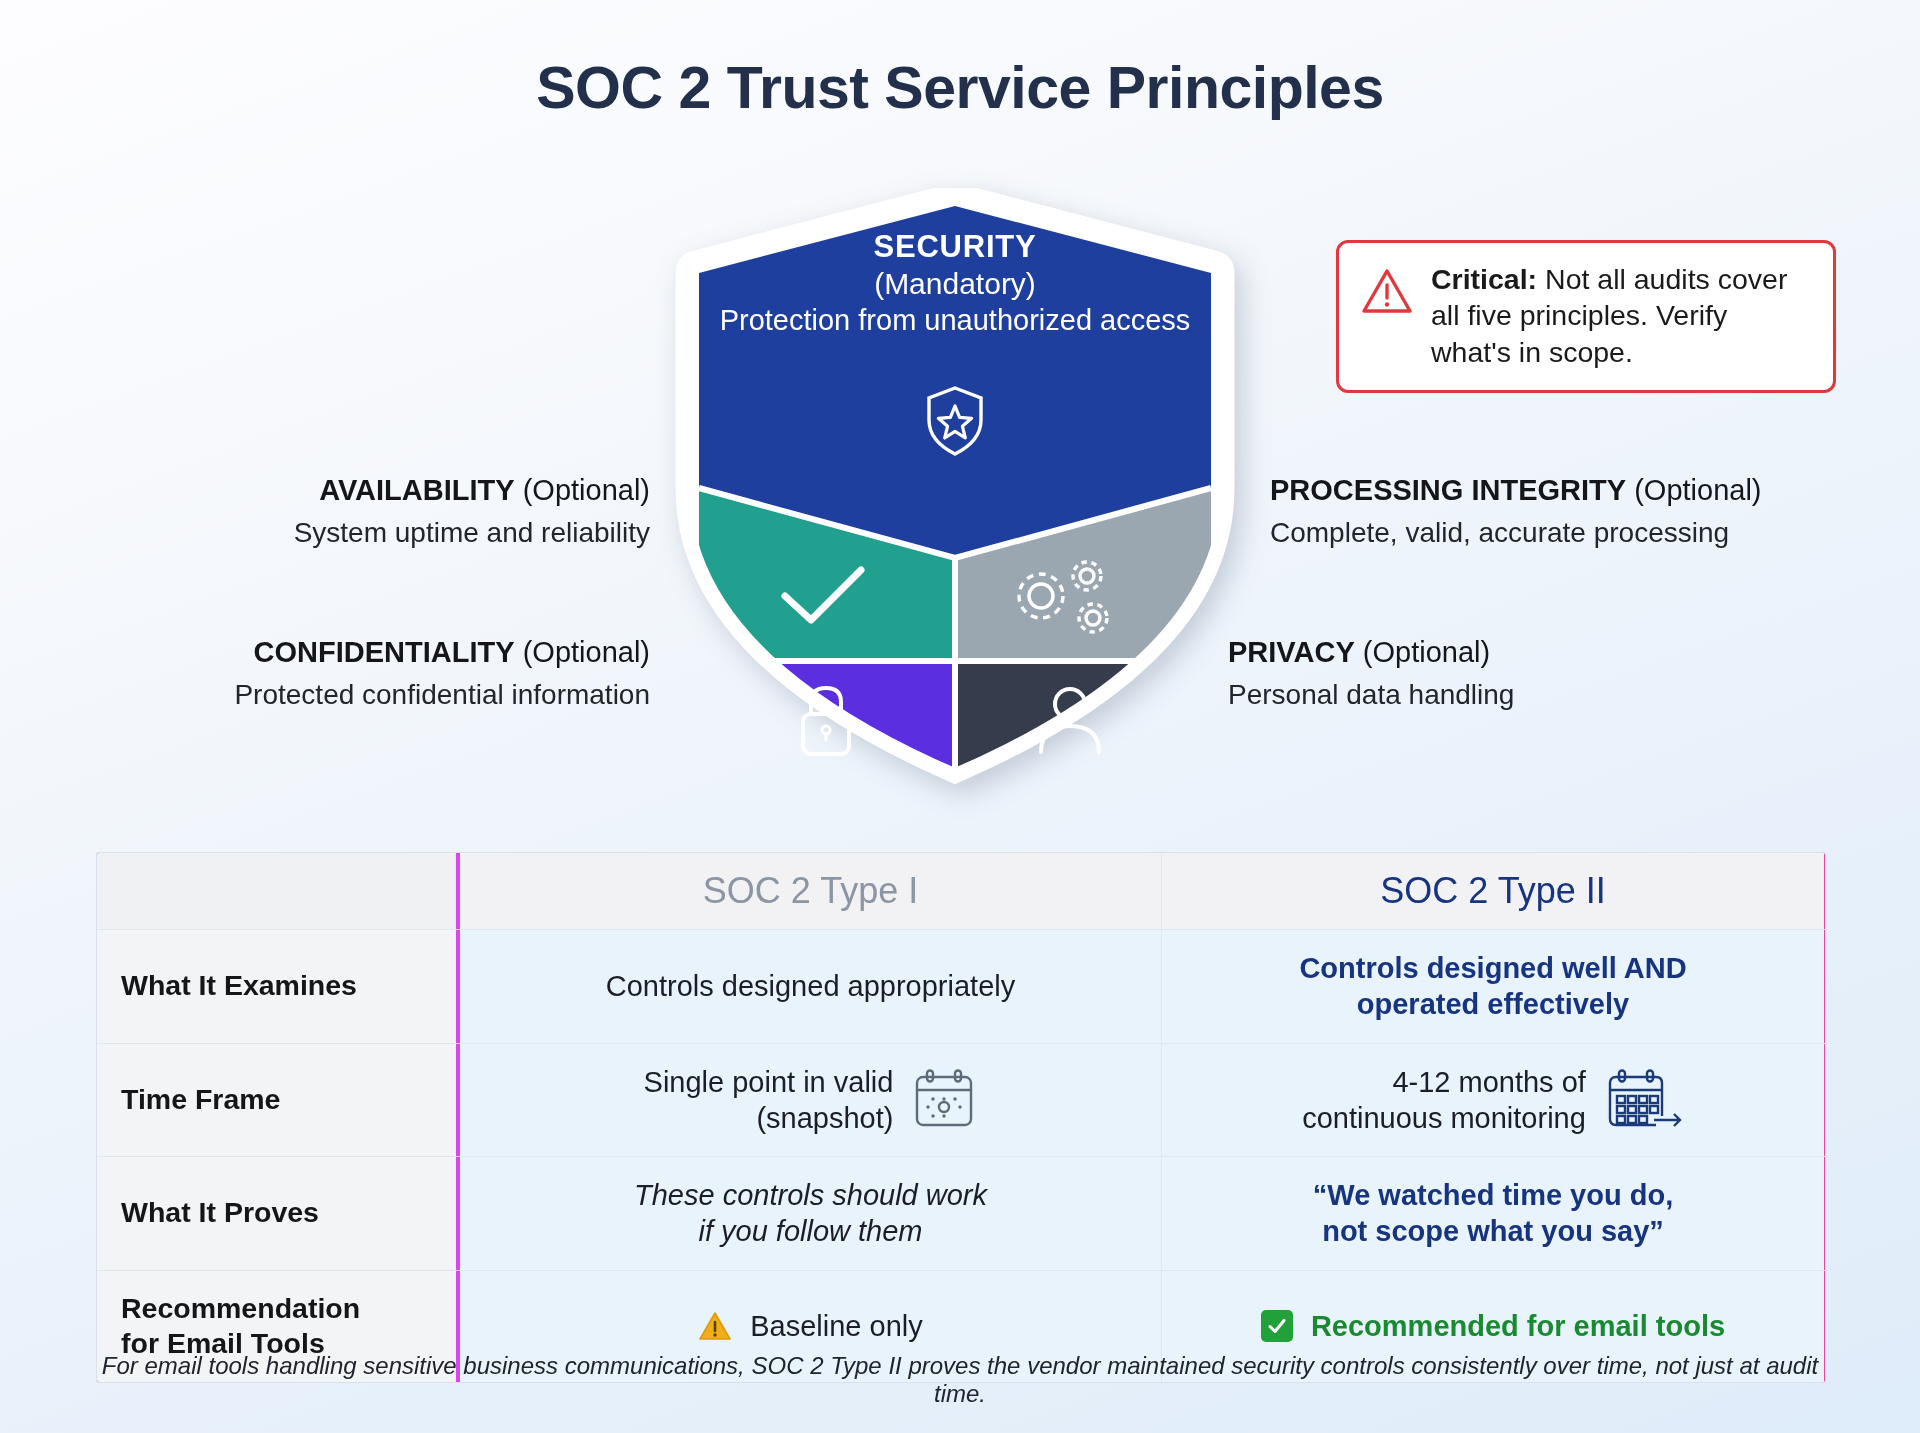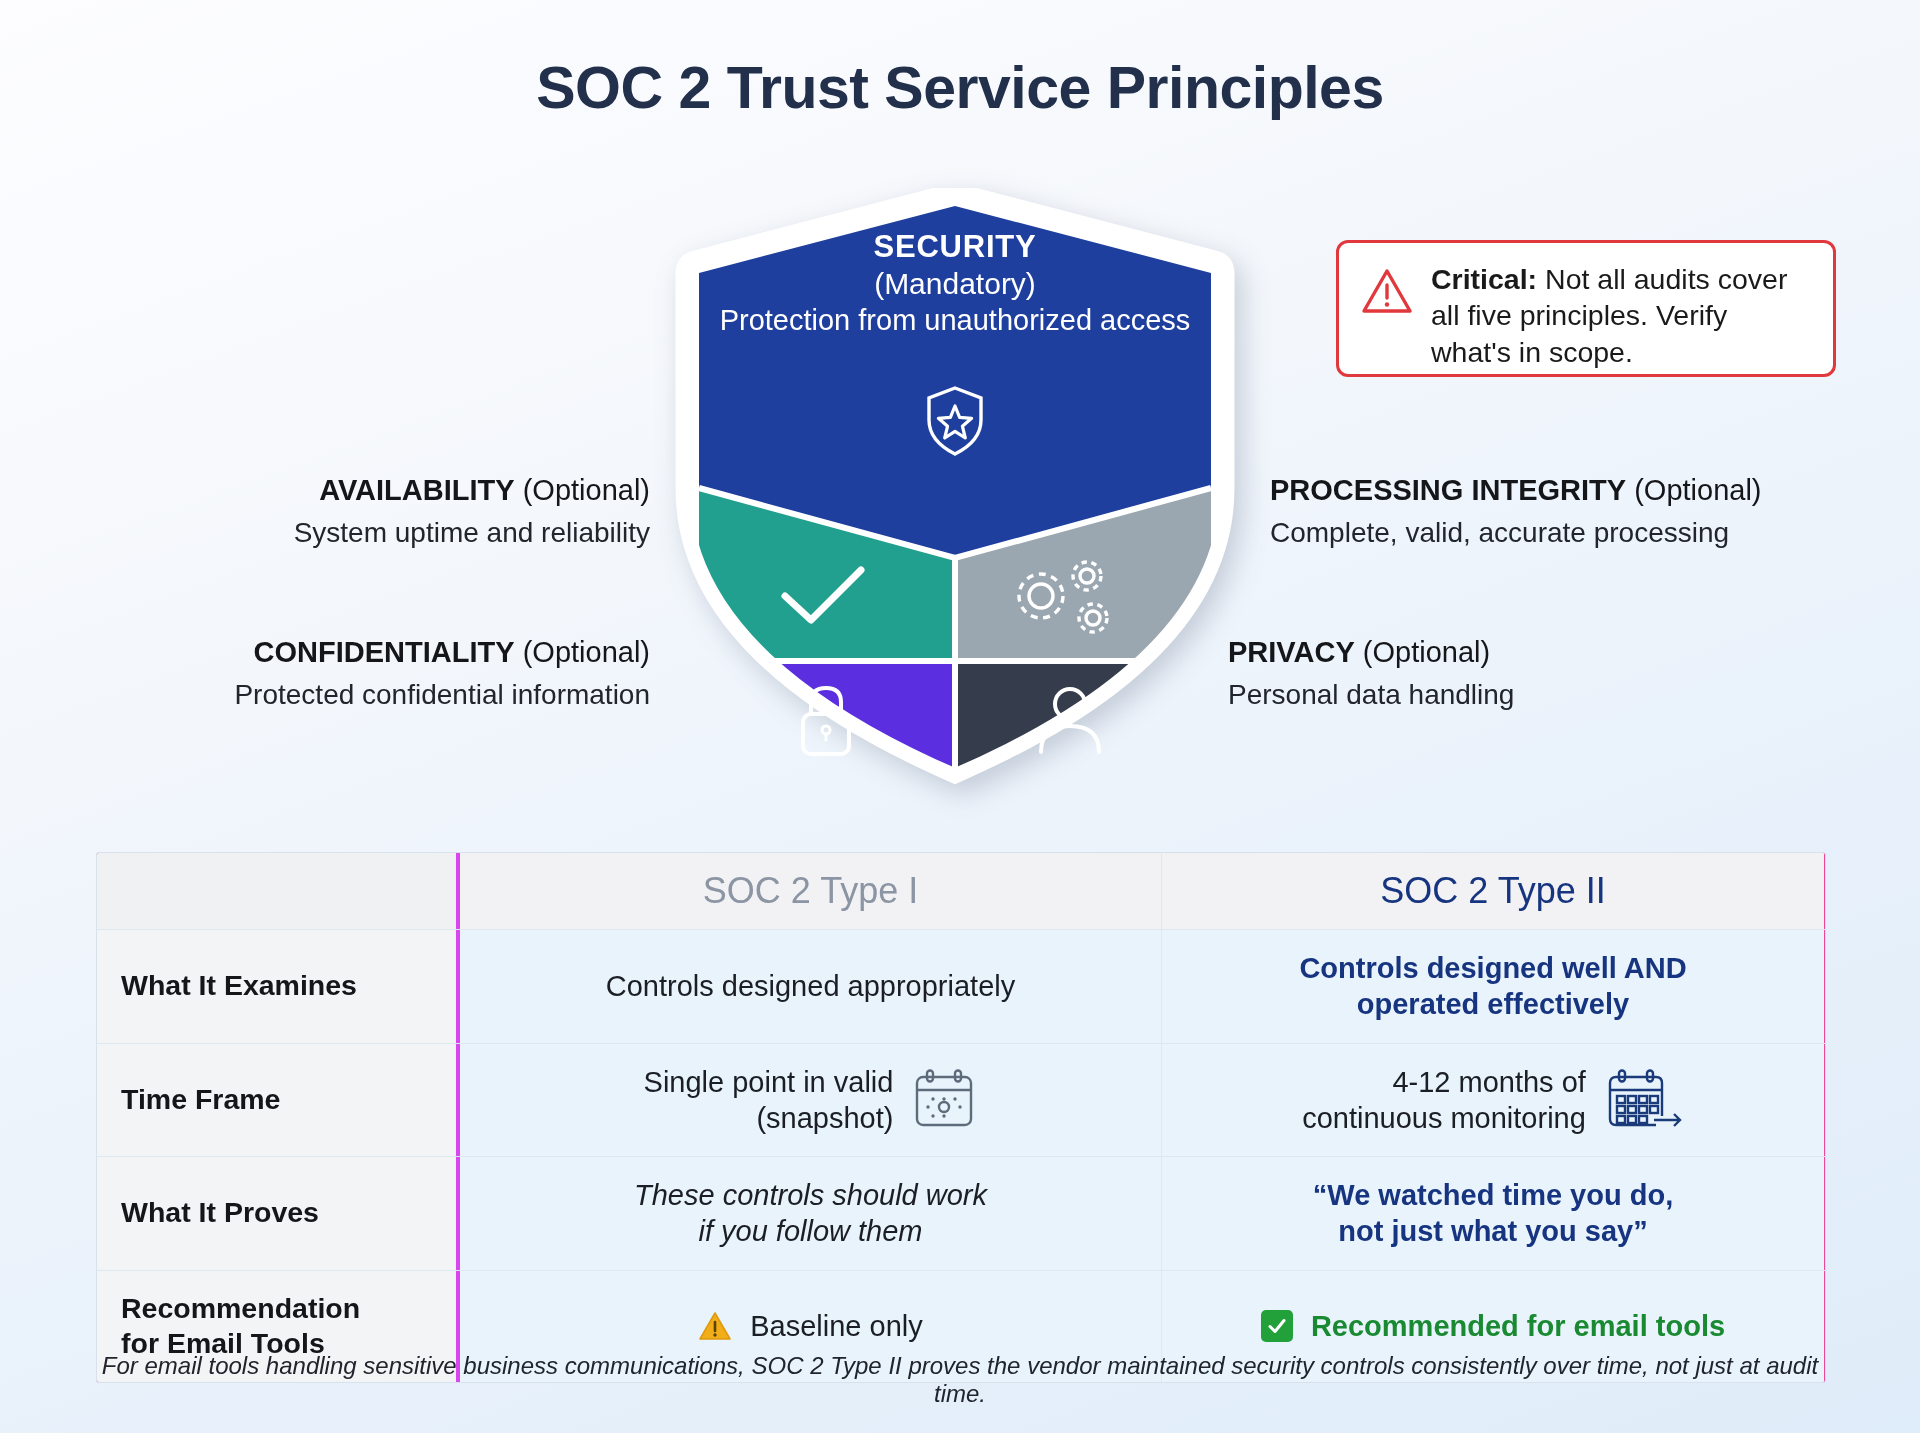--- a/index.html
+++ b/index.html
@@ -34,21 +34,21 @@
   #sec-title{font-size:31px;font-weight:bold;letter-spacing:.8px;}
   #sec-sub{font-size:30px;font-weight:normal;}
   #sec-desc{font-size:29px;font-weight:normal;}
 
   .shield-icon{position:absolute;pointer-events:none;}
 
   
   #callout{
     position:absolute;left:1336px;top:240px;width:500px;
     border:3px solid #e0383c;border-radius:12px;background:#ffffff;
-    padding:18px 22px 4px 22px;box-sizing:border-box;
+    padding:18px 22px 20px 22px;box-sizing:border-box;
     display:flex;gap:18px;align-items:flex-start;
   }
   #callout-text{font-size:28.5px;line-height:1.28;color:#1a1a1a;}
   #callout-text b{font-weight:bold;}
 
   
   .side-label{position:absolute;}
   .side-label .hd{font-size:29px;line-height:1.3;color:#14161a;}
   .side-label .hd .nm{font-weight:bold;}
   .side-label .ds{font-size:28px;line-height:1.3;color:#22252b;margin-top:5px;}
@@ -291,21 +291,21 @@
       </div>
     <div class="c1">
       <div class="cellital">
         <div>These controls should work</div>
         <div>if you follow them</div>
       </div>
       </div>
     <div class="c2">
       <div class="cellnavy-ital">
         <div>“We watched time you do,</div>
-        <div>not just what you say”</div>
+        <div>not scope what you say”</div>
       </div>
       </div>
   </div>
 
   <div class="trow">
     <div class="c0">
       <div class="rowlabel" style="white-space:pre-line;">Recommendation
 for Email Tools</div>
       </div>
     <div class="c1 with-icon">

